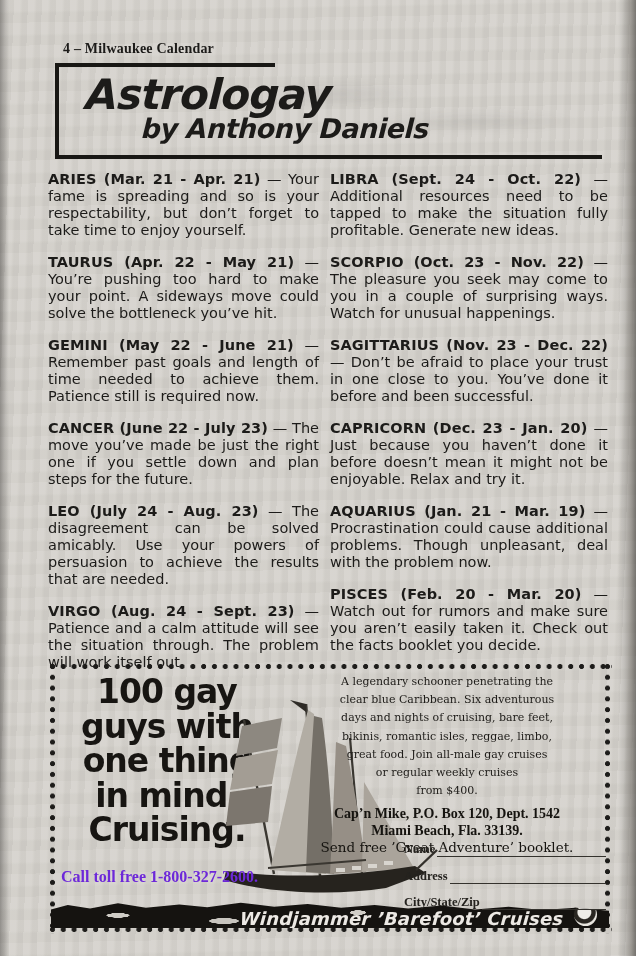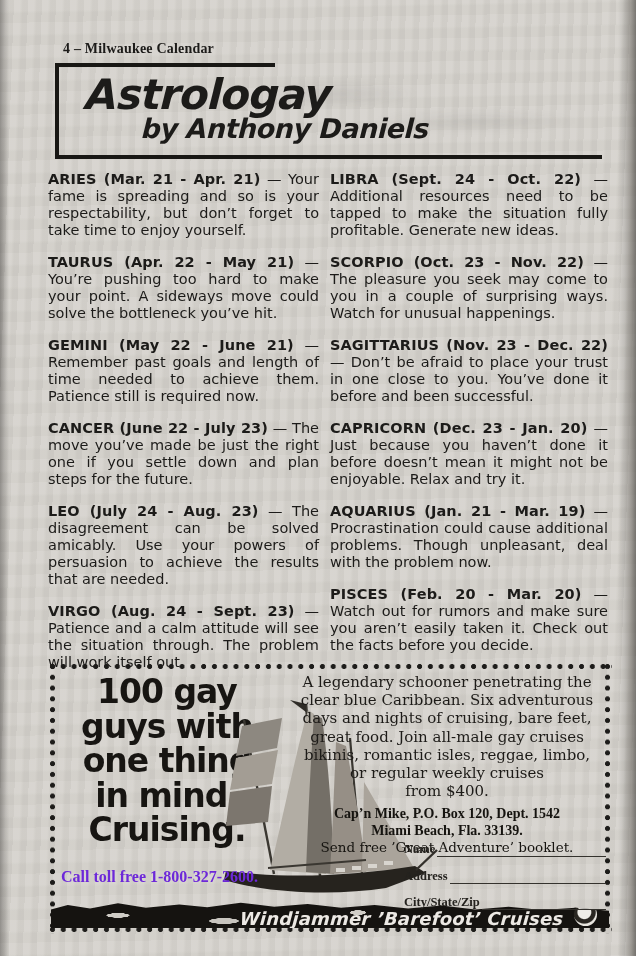--- a/index.html
+++ b/index.html
@@ -78,21 +78,21 @@
     font-weight:bold;font-size:33px;line-height:34.5px;letter-spacing:-1px;color:#171512;
   }
   .ad-phone{
     position:absolute;left:13px;top:206px;
     font-family:"Liberation Serif",serif;font-weight:bold;font-size:16px;color:#6d28d9;
   }
   .ship{position:absolute;left:168px;top:28px;width:224px;height:216px;}
 
   .ad-right{position:absolute;left:238px;top:11px;width:322px;text-align:center;}
   .ad-body-line{
-    font-family:"DejaVu Serif",serif;font-size:15px;line-height:18.2px;color:#1d1b18;
+    font-family:"DejaVu Serif",serif;font-size:11px;line-height:18.2px;color:#1d1b18;
   }
   .ad-contact{margin-top:5px;}
   .ad-contact-line{
     font-family:"Liberation Serif",serif;font-weight:bold;font-size:14px;line-height:17px;color:#15130f;
   }
   .ad-contact-line.offer{font-weight:normal;font-size:13.5px;font-family:"DejaVu Serif",serif;}
 
   .ad-form{position:absolute;left:356px;width:202px;}
   .form-row{display:flex;align-items:flex-end;position:absolute;left:0;width:100%;font-weight:bold;}
   .form-row .label{font-family:"Liberation Serif",serif;font-size:12.5px;color:#24221e;white-space:nowrap;}
@@ -144,21 +144,21 @@
   <p class="entry"><b>LEO (July 24 - Aug. 23)</b> <span>— The disagreement can be solved amicably. Use your powers of persuasion to achieve the results that are needed.</span></p>
   <p class="entry"><b>VIRGO (Aug. 24 - Sept. 23)</b> <span>— Patience and a calm attitude will see the situation through. The problem will work itself out.</span></p>
 </div>
 
 <div class="col col-right">
   <p class="entry"><b>LIBRA (Sept. 24 - Oct. 22)</b> <span>— Additional resources need to be tapped to make the situation fully profitable. Generate new ideas.</span></p>
   <p class="entry"><b>SCORPIO (Oct. 23 - Nov. 22)</b> <span>— The pleasure you seek may come to you in a couple of surprising ways. Watch for unusual happenings.</span></p>
   <p class="entry"><b>SAGITTARIUS (Nov. 23 - Dec. 22)</b> <span>— Don’t be afraid to place your trust in one close to you. You’ve done it before and been successful.</span></p>
   <p class="entry"><b>CAPRICORN (Dec. 23 - Jan. 20)</b> <span>— Just because you haven’t done it before doesn’t mean it might not be enjoyable. Relax and try it.</span></p>
   <p class="entry"><b>AQUARIUS (Jan. 21 - Mar. 19)</b> <span>— Procrastination could cause additional problems. Though unpleasant, deal with the problem now.</span></p>
-  <p class="entry"><b>PISCES (Feb. 20 - Mar. 20)</b> <span>— Watch out for rumors and make sure you aren’t easily taken it. Check out the facts before you decide.</span></p>
+  <p class="entry"><b>PISCES (Feb. 20 - Mar. 20)</b> <span>— Watch out for rumors and make sure you aren’t easily taken it. Check out the facts booklet you decide.</span></p>
 </div>
 
 <div class="ad">
   <div class="dot-row top"></div>
   <div class="dot-row bottom"></div>
   <div class="dot-col left"></div>
   <div class="dot-col right"></div>
 
   <div class="ad-headline">
     <div>100 gay</div>
@@ -186,22 +186,22 @@
     <rect x="120" y="178" width="9" height="4" fill="#d8d5cf"></rect>
     <rect x="136" y="176" width="9" height="4" fill="#d8d5cf"></rect>
     <rect x="152" y="174" width="9" height="4" fill="#d8d5cf"></rect>
     <rect x="168" y="171" width="9" height="4" fill="#d8d5cf"></rect>
   </svg>
 
   <div class="ad-right">
     <div class="ad-body-line">A legendary schooner penetrating the</div>
     <div class="ad-body-line">clear blue Caribbean. Six adventurous</div>
     <div class="ad-body-line">days and nights of cruising, bare feet,</div>
+    <div class="ad-body-line">bikinis, romantic isles, reggae, limbo,</div>
     <div class="ad-body-line">great food. Join all-male gay cruises</div>
-    <div class="ad-body-line">bikinis, romantic isles, reggae, limbo,</div>
     <div class="ad-body-line">or regular weekly cruises</div>
     <div class="ad-body-line">from $400.</div>
     <div class="ad-contact">
       <div class="ad-contact-line">Cap’n Mike, P.O. Box 120, Dept. 1542</div>
       <div class="ad-contact-line">Miami Beach, Fla. 33139.</div>
       <div class="ad-contact-line offer">Send free ’Great Adventure’ booklet.</div>
     </div>
   </div>
 
   <div class="ad-form">

